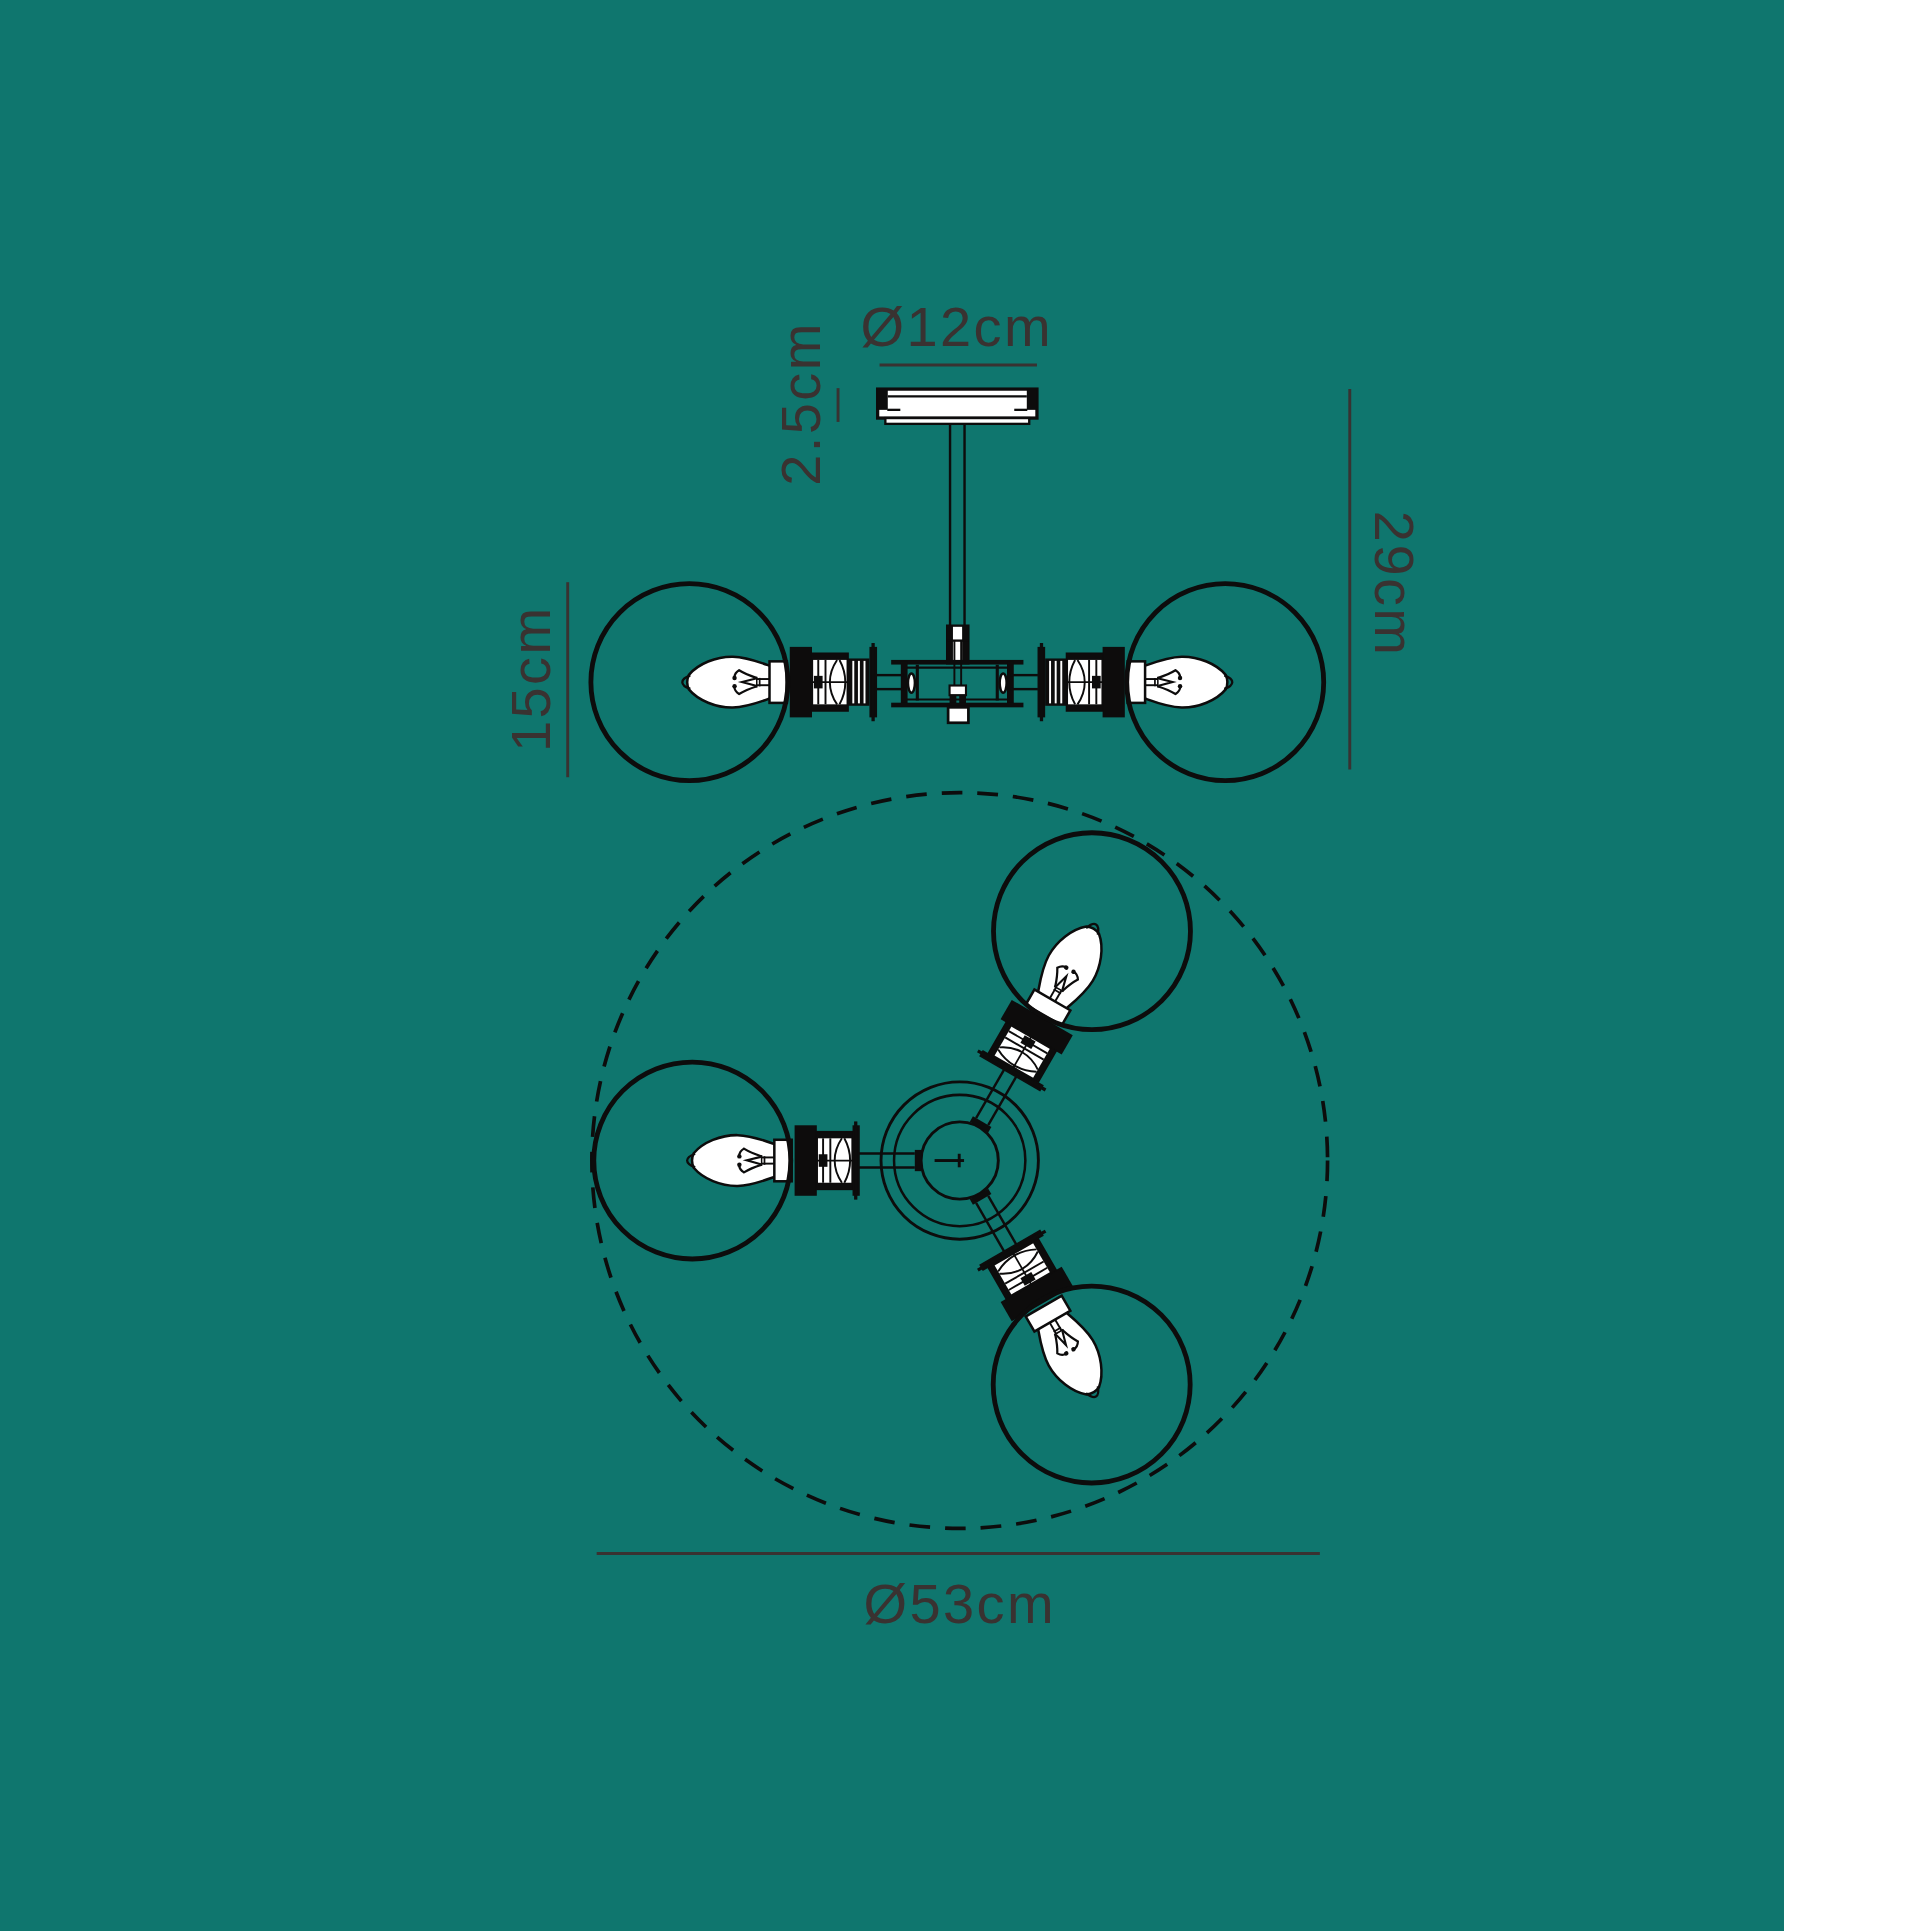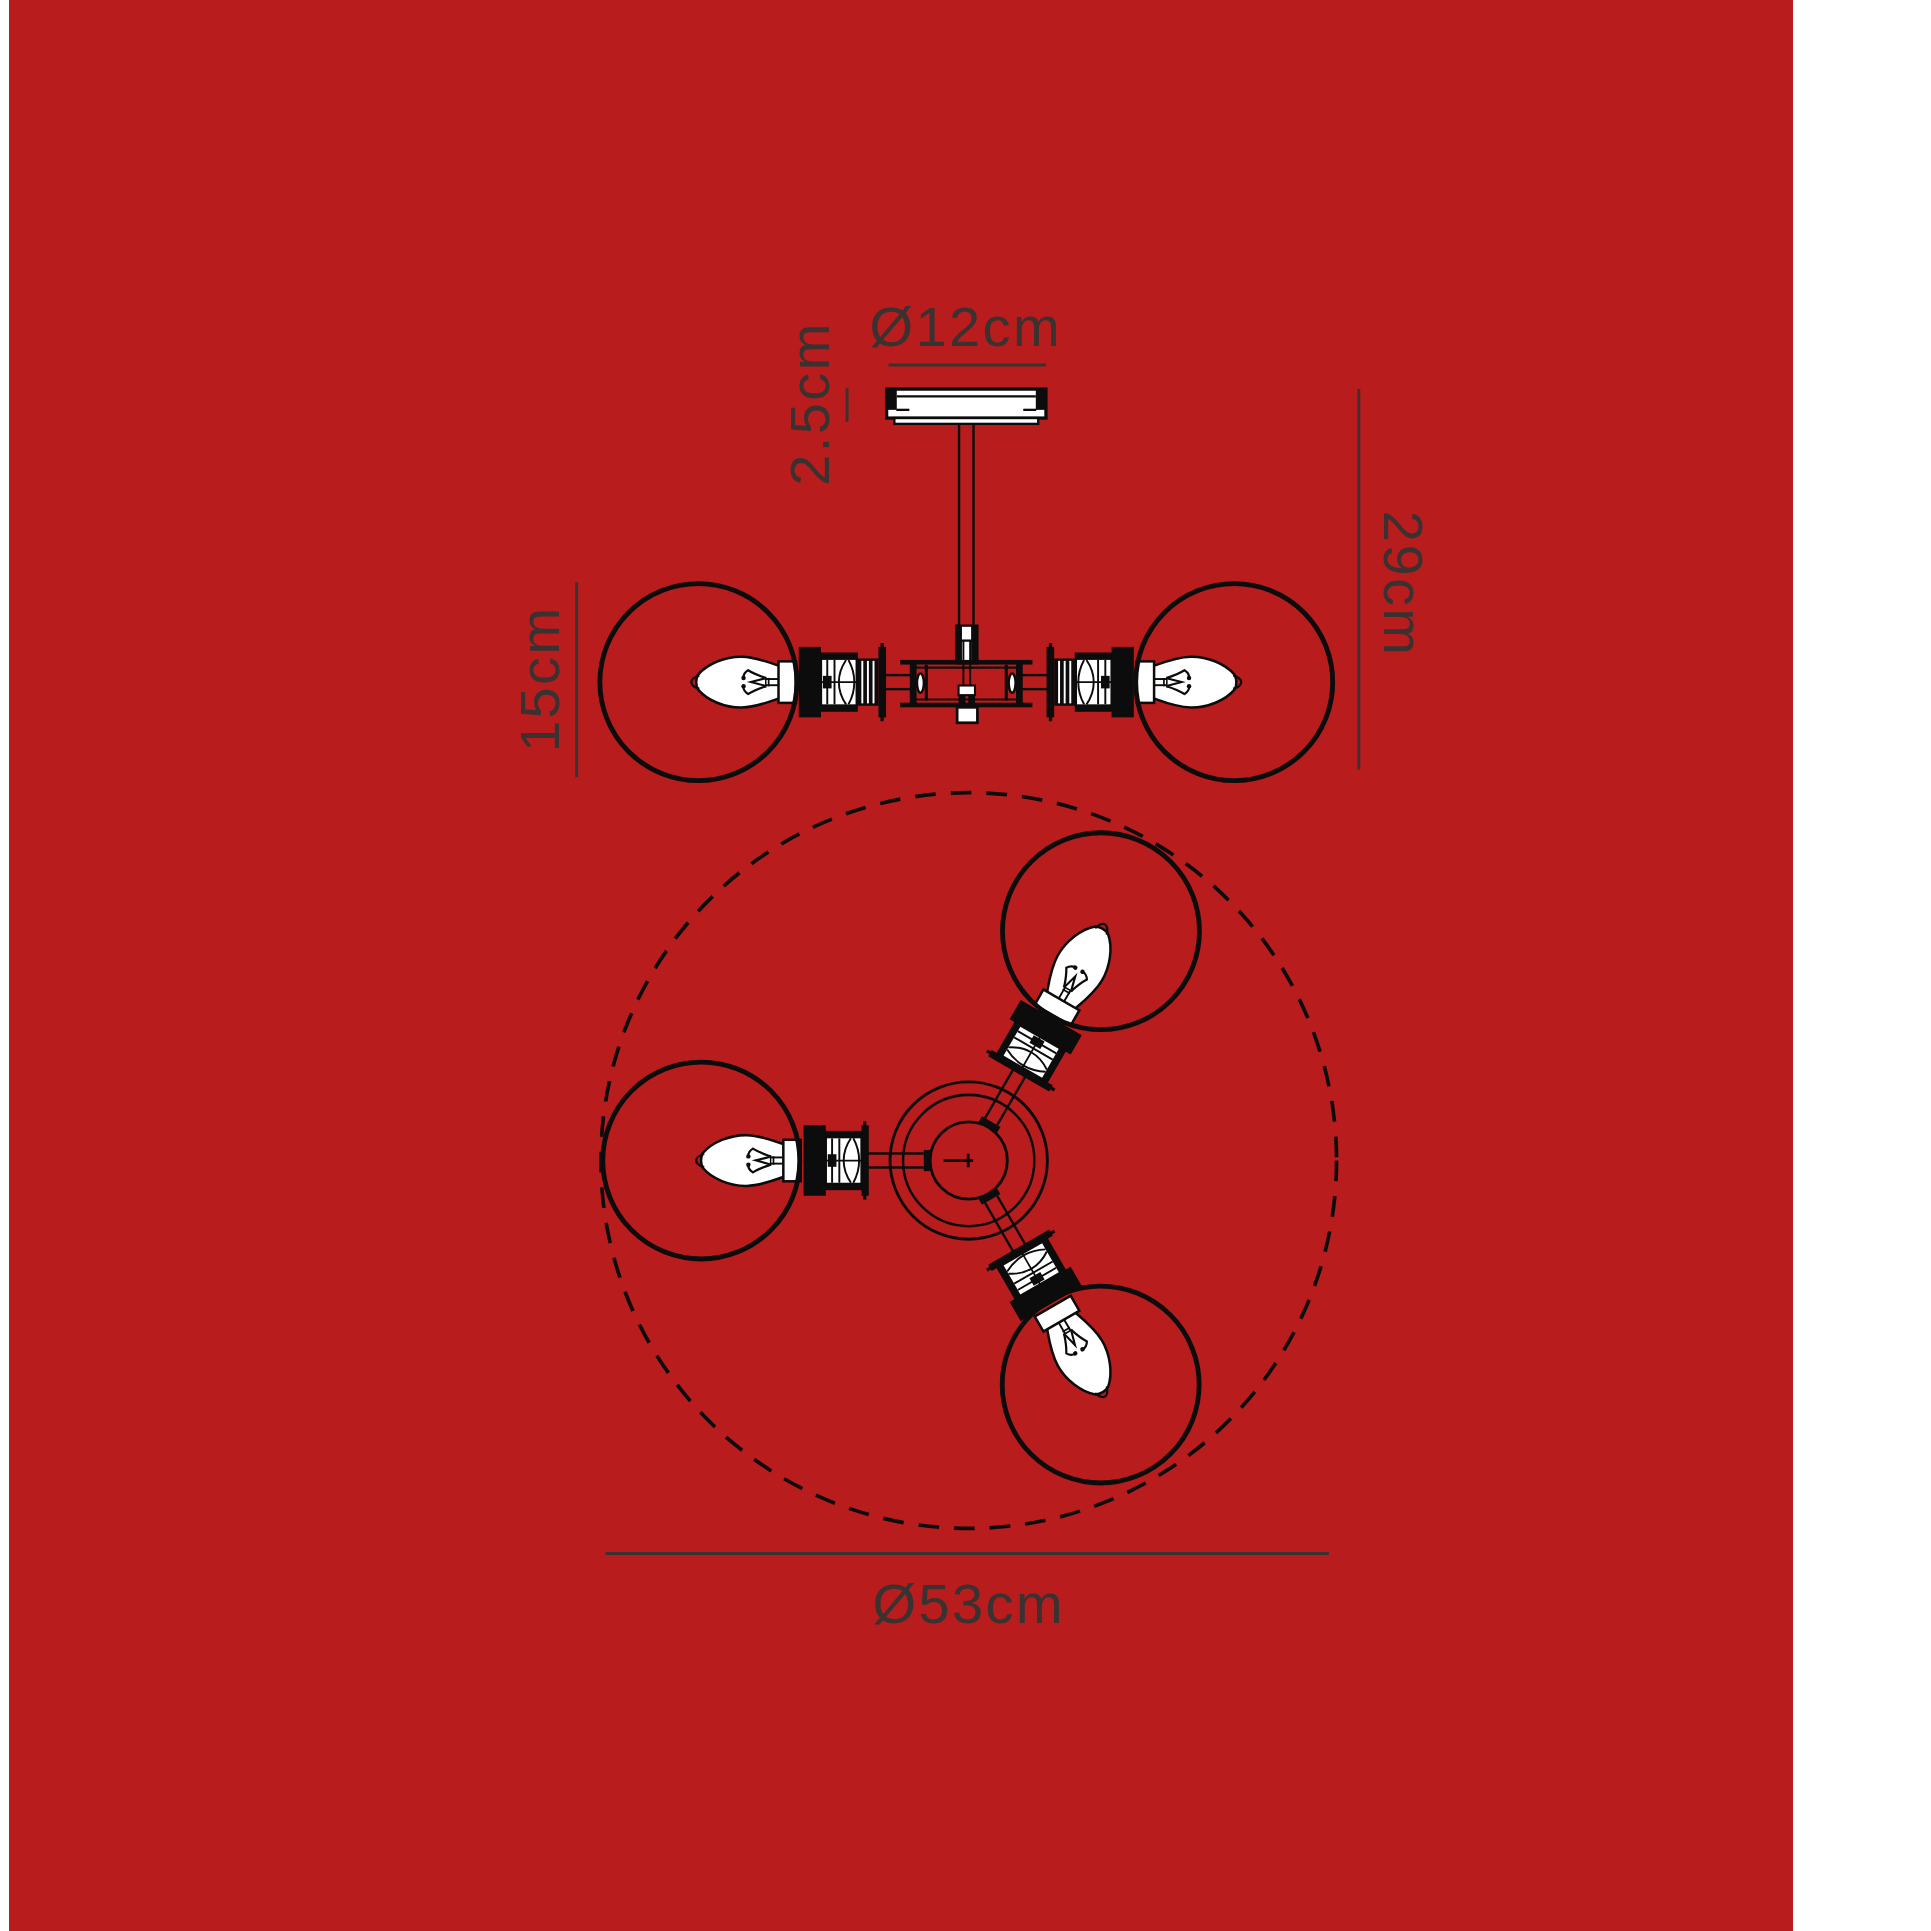--- a/index.html
+++ b/index.html
@@ -1,16 +1,16 @@
 <!DOCTYPE html>
 <html><head>
 <meta charset="utf-8">
 <style>
   html,body{margin:0;padding:0;background:#ffffff;}
-  .stage{width:1784px;height:1931px;background:#b91c1c;position:relative;overflow:hidden;margin-left:9px;}
+  .stage{width:1784px;height:1931px;background:#0f766e;position:relative;overflow:hidden;}
   svg{display:block;}
   text{font-family:"Liberation Sans","DejaVu Sans",sans-serif;font-weight:400;}
   .dim-label{font-size:58px;letter-spacing:2.5px;}
 </style>
 </head>
 <body>
 
 <div class="stage">
 <svg width="1931" height="1931" viewBox="0 0 2000 2000" xmlns="http://www.w3.org/2000/svg">
   <defs>

